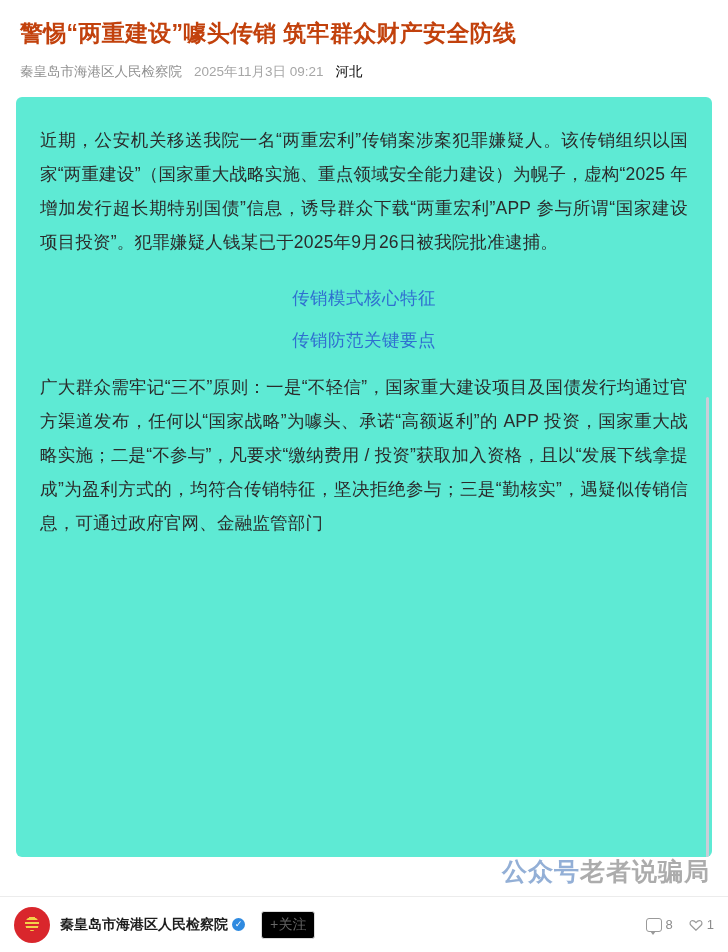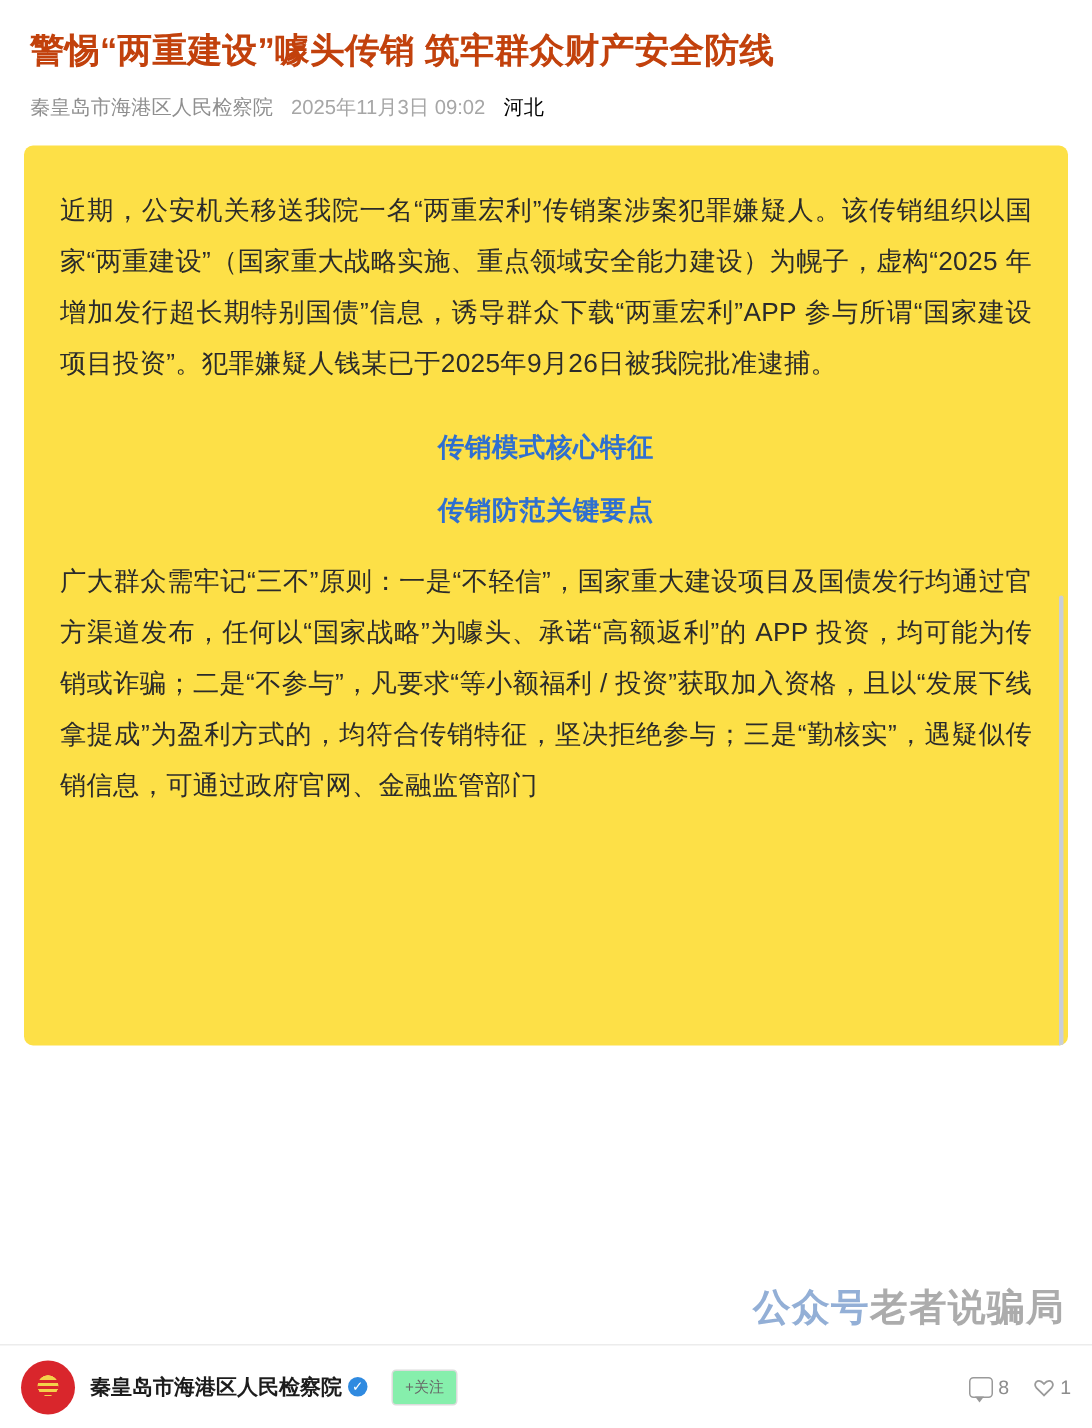--- a/index.html
+++ b/index.html
@@ -36,39 +36,39 @@
     color: #9a9a9a;
     margin-bottom: 16px;
   }
   .meta-source { color: #8f8f8f; }
   .meta-date { color: #a6a6a6; }
   .meta-region { color: #000000; }
 
   
   .body-card {
     margin: 0 16px;
-    background: #fde047;
+    background: #5eead4;
     border-radius: 6px;
     padding: 26px 24px 10px 24px;
-    height: 600px;
+    height: 760px;
     box-sizing: border-box;
     overflow: hidden;
     position: relative;
   }
   .para {
     font-size: 17.5px;
     line-height: 1.95;
     color: #2b2b2b;
     text-align: justify;
     margin: 0 0 26px 0;
     letter-spacing: 0.2px;
   }
   .section-head {
     font-size: 17.5px;
-    font-weight: bold;
+    font-weight: normal;
     color: #2f6fd0;
     text-align: center;
     margin: 0 0 18px 0;
     letter-spacing: 0.5px;
   }
   .para.last { margin-bottom: 0; }
 
   
   .scroll-hint {
     position: absolute;
@@ -148,24 +148,24 @@
   }
   .footer-sub {
     font-size: 11.5px;
     color: #a3a3a3;
     margin-top: 3px;
   }
   .follow-btn {
     margin-left: 16px;
     border: 1px solid #dcdcdc;
     border-radius: 3px;
-    font-size: 10px;
+    font-size: 14px;
     color: #666;
     padding: 4px 8px;
-    background: #86efac;
+    background: #000000;
     cursor: pointer;
     white-space: nowrap;
     font-family: Liberation Mono, monospace;
   }
   .footer-right {
     margin-left: auto;
     display: flex;
     align-items: center;
     gap: 16px;
     font-size: 13px;
@@ -218,30 +218,30 @@
   }
   .watermark .wm-blue { color: #3b6fb5; }
 </style>
 </head>
 <body>
 
 <div class="article-header">
   <h1 class="article-title">警惕“两重建设”噱头传销 筑牢群众财产安全防线</h1>
   <div class="meta-row">
     <span class="meta-source">秦皇岛市海港区人民检察院</span>
-    <span class="meta-date">2025年11月3日 09:02</span>
+    <span class="meta-date">2025年11月3日 09:21</span>
     <span class="meta-region">河北</span>
   </div>
 </div>
 
 <div class="body-card">
   <p class="para">近期，公安机关移送我院一名“两重宏利”传销案涉案犯罪嫌疑人。该传销组织以国家“两重建设”（国家重大战略实施、重点领域安全能力建设）为幌子，虚构“2025 年增加发行超长期特别国债”信息，诱导群众下载“两重宏利”APP 参与所谓“国家建设项目投资”。犯罪嫌疑人钱某已于2025年9月26日被我院批准逮捕。</p>
   <div class="section-head">传销模式核心特征</div>
   <div class="section-head">传销防范关键要点</div>
-  <p class="para last">广大群众需牢记“三不”原则：一是“不轻信”，国家重大建设项目及国债发行均通过官方渠道发布，任何以“国家战略”为噱头、承诺“高额返利”的 APP 投资，均可能为传销或诈骗；二是“不参与”，凡要求“等小额福利 / 投资”获取加入资格，且以“发展下线拿提成”为盈利方式的，均符合传销特征，坚决拒绝参与；三是“勤核实”，遇疑似传销信息，可通过政府官网、金融监管部门</p>
+  <p class="para last">广大群众需牢记“三不”原则：一是“不轻信”，国家重大建设项目及国债发行均通过官方渠道发布，任何以“国家战略”为噱头、承诺“高额返利”的 APP 投资，国家重大战略实施；二是“不参与”，凡要求“缴纳费用 / 投资”获取加入资格，且以“发展下线拿提成”为盈利方式的，均符合传销特征，坚决拒绝参与；三是“勤核实”，遇疑似传销信息，可通过政府官网、金融监管部门</p>
   <div class="scroll-hint"></div>
 </div>
 
 <div class="watermark">
   <span class="wm-blue">公众号</span><span>老者说骗局</span>
 </div>
 
 <div class="footer">
   <div class="avatar">
     <span class="emblem"></span>

